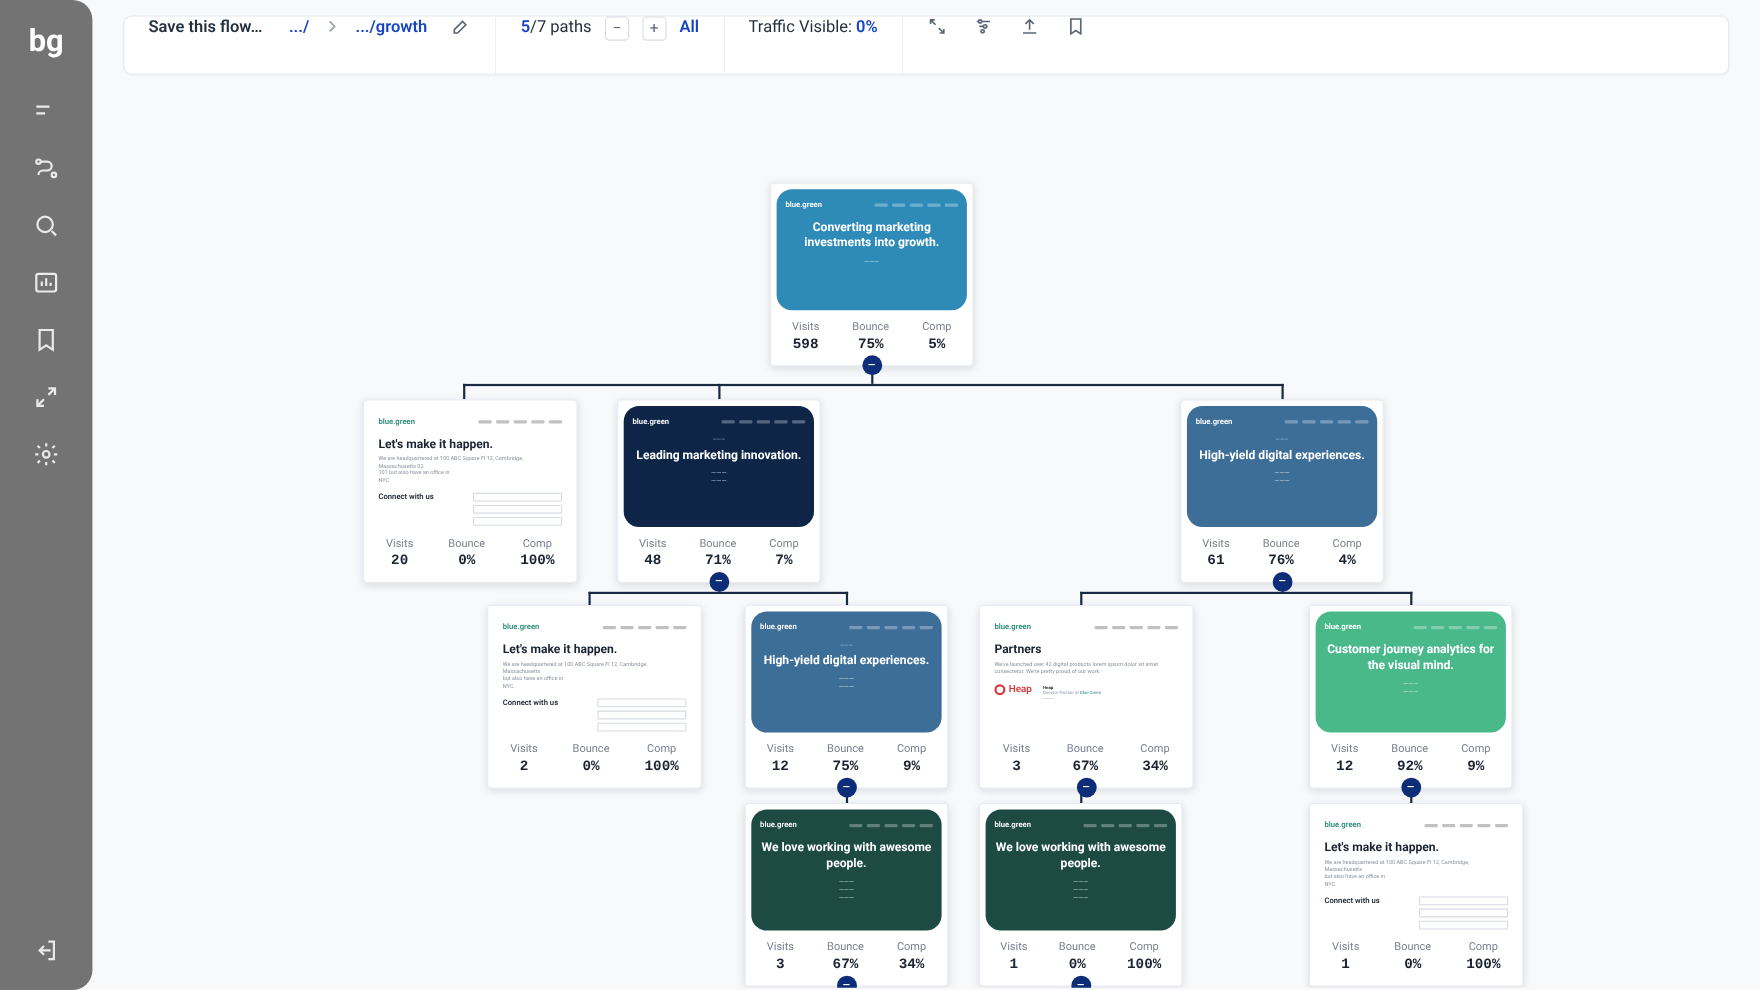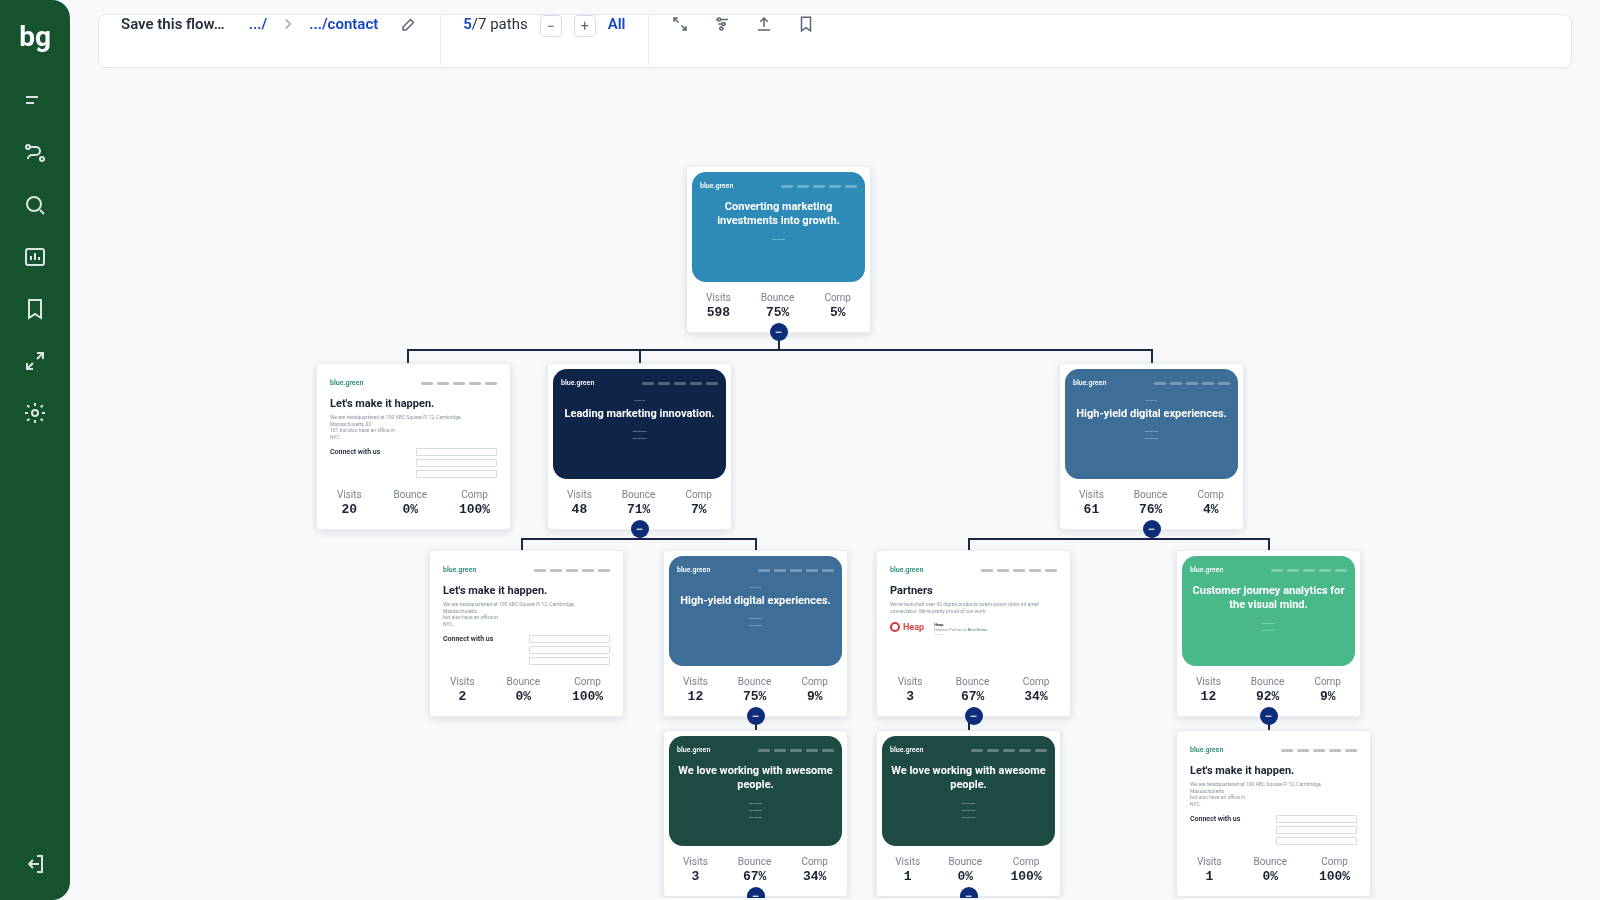--- a/index.html
+++ b/index.html
@@ -1,17 +1,17 @@
 <!DOCTYPE html>
 <html><head>
 <meta charset="utf-8">
 <style>
 * { margin:0; padding:0; box-sizing:border-box; font-family:-apple-system,BlinkMacSystemFont,"Segoe UI",Roboto,sans-serif; }
 body { width:1600px; height:900px; background:#f8f9fb; overflow:hidden; display:flex; }
-.sidebar { width:70px; background:#14532d; border-radius:0 18px 18px 0; display:flex; flex-direction:column; align-items:center; padding:20px 0; }
+.sidebar { width:84px; background:#737373; border-radius:0 18px 18px 0; display:flex; flex-direction:column; align-items:center; padding:20px 0; }
 .logo { color:#fff; font-size:28px; font-weight:700; margin-bottom:36px; }
 .nav { display:flex; flex-direction:column; gap:28px; flex:1; }
 .nav-ic { width:24px; height:24px; color:#fff; opacity:.85; cursor:pointer; }
 .nav-bottom { margin-top:auto; }
 .main { flex:1; padding:14px 28px; position:relative; }
 .toolbar { background:#fff; border:1px solid #e4e7ee; border-radius:8px; height:54px; display:flex; align-items:center; padding:0; box-shadow:0 1px 2px rgba(0,0,0,.03); }
 .seg { height:100%; display:flex; align-items:flex-start; padding:0 22px; border-right:1px solid #eceff5; gap:12px; font-size:15px; color:#25313f; }
 .seg:last-child { border-right:none; }
 .blue { color:#1645c4; font-weight:600; }
 .ic { width:18px; height:18px; display:inline-flex; align-items:center; justify-content:center; cursor:pointer; }
@@ -85,30 +85,33 @@
 
 <div class="main">
   <div class="toolbar">
     <div class="seg">
       <span style="font-weight:600">Save this flow…</span>
       <span style="flex:1"></span>
       <span class="blue">.../</span>
       <svg class="ic" viewBox="0 0 24 24" fill="none" stroke="#9aa3b3" stroke-width="2">
           <path d="M9 6l6 6-6 6"></path>
         </svg>
-      <span class="blue">.../contact</span>
+      <span class="blue">.../growth</span>
       <svg class="ic" viewBox="0 0 24 24" fill="none" stroke="#5a6575" stroke-width="2" style="margin-left:10px">
           <path d="M4 16v4h4l10-10-4-4L4 16zM14 6l4 4"></path>
         </svg>
     </div>
     <div class="seg">
       <span><span class="blue">5</span><span>/7 paths</span></span>
       <div class="btn-sm">−</div>
       <div class="btn-sm">+</div>
       <span class="blue">All</span>
+    </div>
+    <div class="seg">
+      <span><span>Traffic Visible: </span><span class="blue">0%</span></span>
     </div>
     <div class="seg" style="gap:24px;border-right:none">
       <svg class="ic" viewBox="0 0 24 24" fill="none" stroke="#5a6575" stroke-width="2">
           <path d="M4 9V4h5M20 15v5h-5M4 4l6 6M20 20l-6-6"></path>
         </svg>
       <svg class="ic" viewBox="0 0 24 24" fill="none" stroke="#5a6575" stroke-width="2">
           <path d="M4 6h16M7 12h10M10 18h4"></path>
           <circle cx="8" cy="6" r="2" fill="#fff"></circle>
           <circle cx="14" cy="12" r="2" fill="#fff"></circle>
           <circle cx="11" cy="18" r="2" fill="#fff"></circle>

